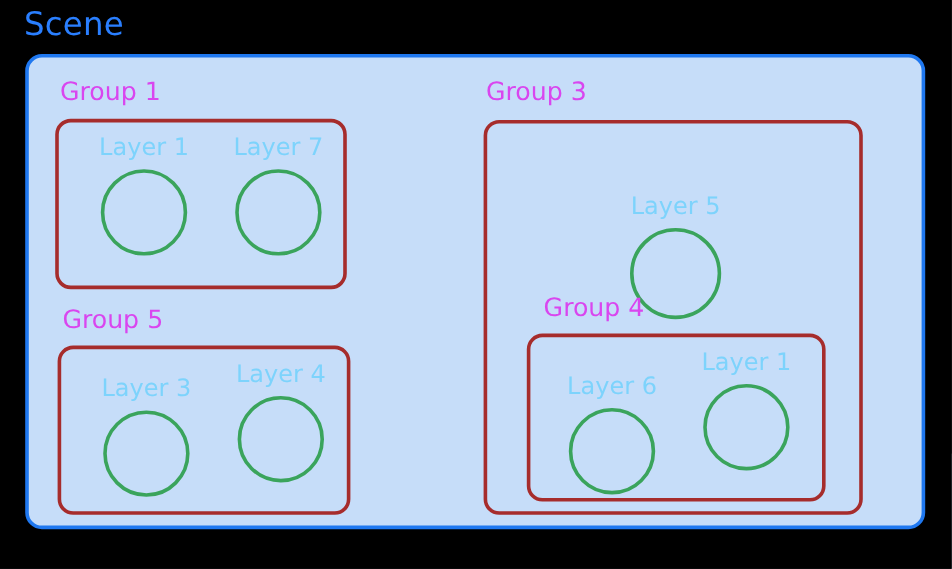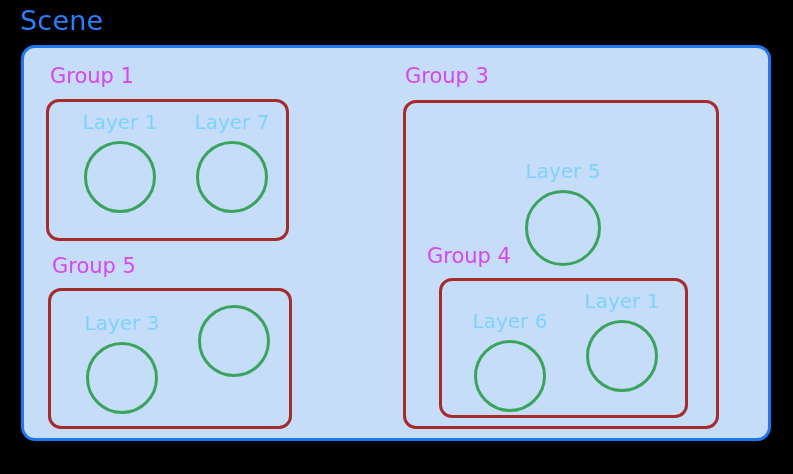--- a/index.html
+++ b/index.html
@@ -62,21 +62,21 @@
   
   .g1-label { left: 50px;  top: 63px; }
   .g1-box   { left: 46px;  top: 99px;  width: 243px; height: 142px; }
 
   .g2-label { left: 52px;  top: 253px; }
   .g2-box   { left: 48px;  top: 288px; width: 244px; height: 141px; }
 
   .g3-label { left: 405px; top: 63px; }
   .g3-box   { left: 403px; top: 100px; width: 316px; height: 329px; }
 
-  .g4-label { left: 427px; top: 243px; }
+  .g4-label { left: 453px; top: 243px; }
   .g4-box   { left: 439px; top: 278px; width: 249px; height: 140px; }
 
   
   .layer {
     position: absolute;
     width: 104px;
     text-align: center;
   }
   .layer-label {
     font-size: 20px;
@@ -128,20 +128,21 @@
 
   <div class="group-label g2-label">Group 5</div>
   <div class="group-box g2-box"></div>
 
   <div class="layer l3">
     <div class="layer-label">Layer 3</div>
     <div class="layer-circle"></div>
   </div>
 
   <div class="layer l4">
+    <div class="layer-label">Layer 4</div>
     <div class="layer-circle"></div>
   </div>
 
   <div class="group-label g3-label">Group 3</div>
   <div class="group-box g3-box"></div>
 
   <div class="layer l5">
     <div class="layer-label">Layer 5</div>
     <div class="layer-circle"></div>
   </div>

